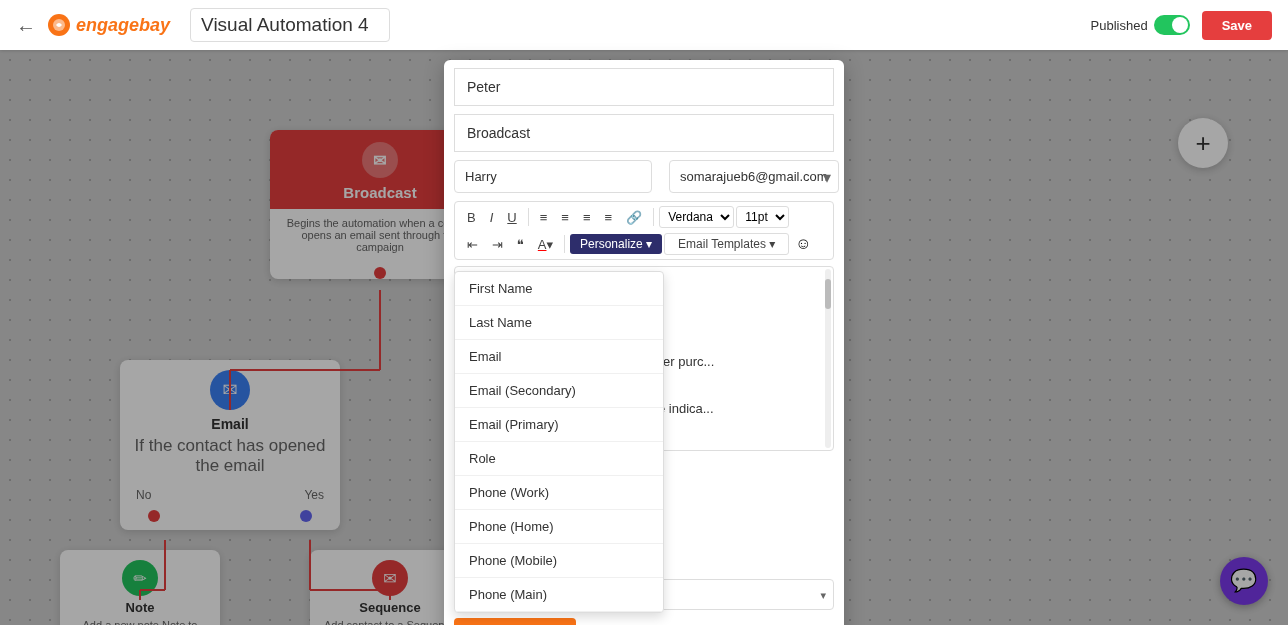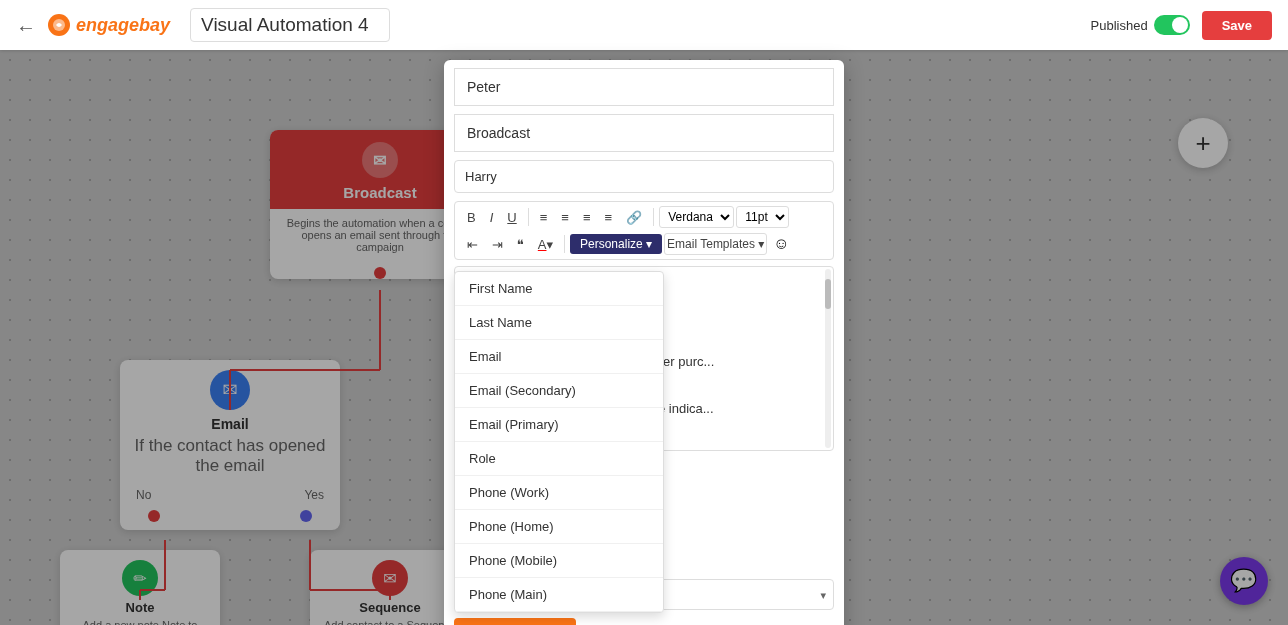--- a/index.html
+++ b/index.html
@@ -185,21 +185,21 @@
     .toolbar-font-select {
       border: 1px solid #ddd; border-radius: 3px; padding: 2px 4px;
       font-size: 12px; background: #fff;
     }
     .toolbar-personalize-btn {
       background: #2d2d6b; color: #fff; border: none; border-radius: 3px;
       padding: 3px 10px; font-size: 12px; cursor: pointer;
     }
     .toolbar-templates-btn {
       background: none; border: 1px solid #ddd; border-radius: 3px;
-      padding: 3px 2px; font-size: 12px; cursor: pointer; color: #444;
+      padding: 3px 13px; font-size: 12px; cursor: pointer; color: #444;
     }
     .toolbar-emoji-btn {
       background: none; border: none; font-size: 16px; cursor: pointer; padding: 2px 4px;
     }
     .toolbar-row2 { display: flex; align-items: center; gap: 2px; margin-top: 3px; width: 100%; }
 
     
     .editor-area {
       border: 1px solid #ddd; border-radius: 4px; margin: 6px 10px;
       height: 185px; overflow: hidden; position: relative;
@@ -358,20 +358,25 @@
 
 <div class="modal-overlay">
   <div class="modal">
 
     <input class="modal-field" value="Peter" style="">
 
     <input class="modal-field" value="Broadcast" style="">
 
     <div class="modal-from-row">
       <input class="modal-from-input" value="Harry" style="">
+      <div class="modal-from-select-wrap">
+        <select class="modal-from-select">
+          <option value="somarajueb6@gmail.com">somarajueb6@gmail.com</option>
+        </select>
+      </div>
     </div>
 
     <div class="editor-toolbar-wrap">
       <div class="editor-toolbar">
         <button class="toolbar-btn">B</button>
         <button class="toolbar-btn" style="font-style:italic">I</button>
         <button class="toolbar-btn" style="text-decoration:underline">U</button>
         <div class="toolbar-sep"></div>
         <button class="toolbar-btn">≡</button>
         <button class="toolbar-btn">≡</button>

